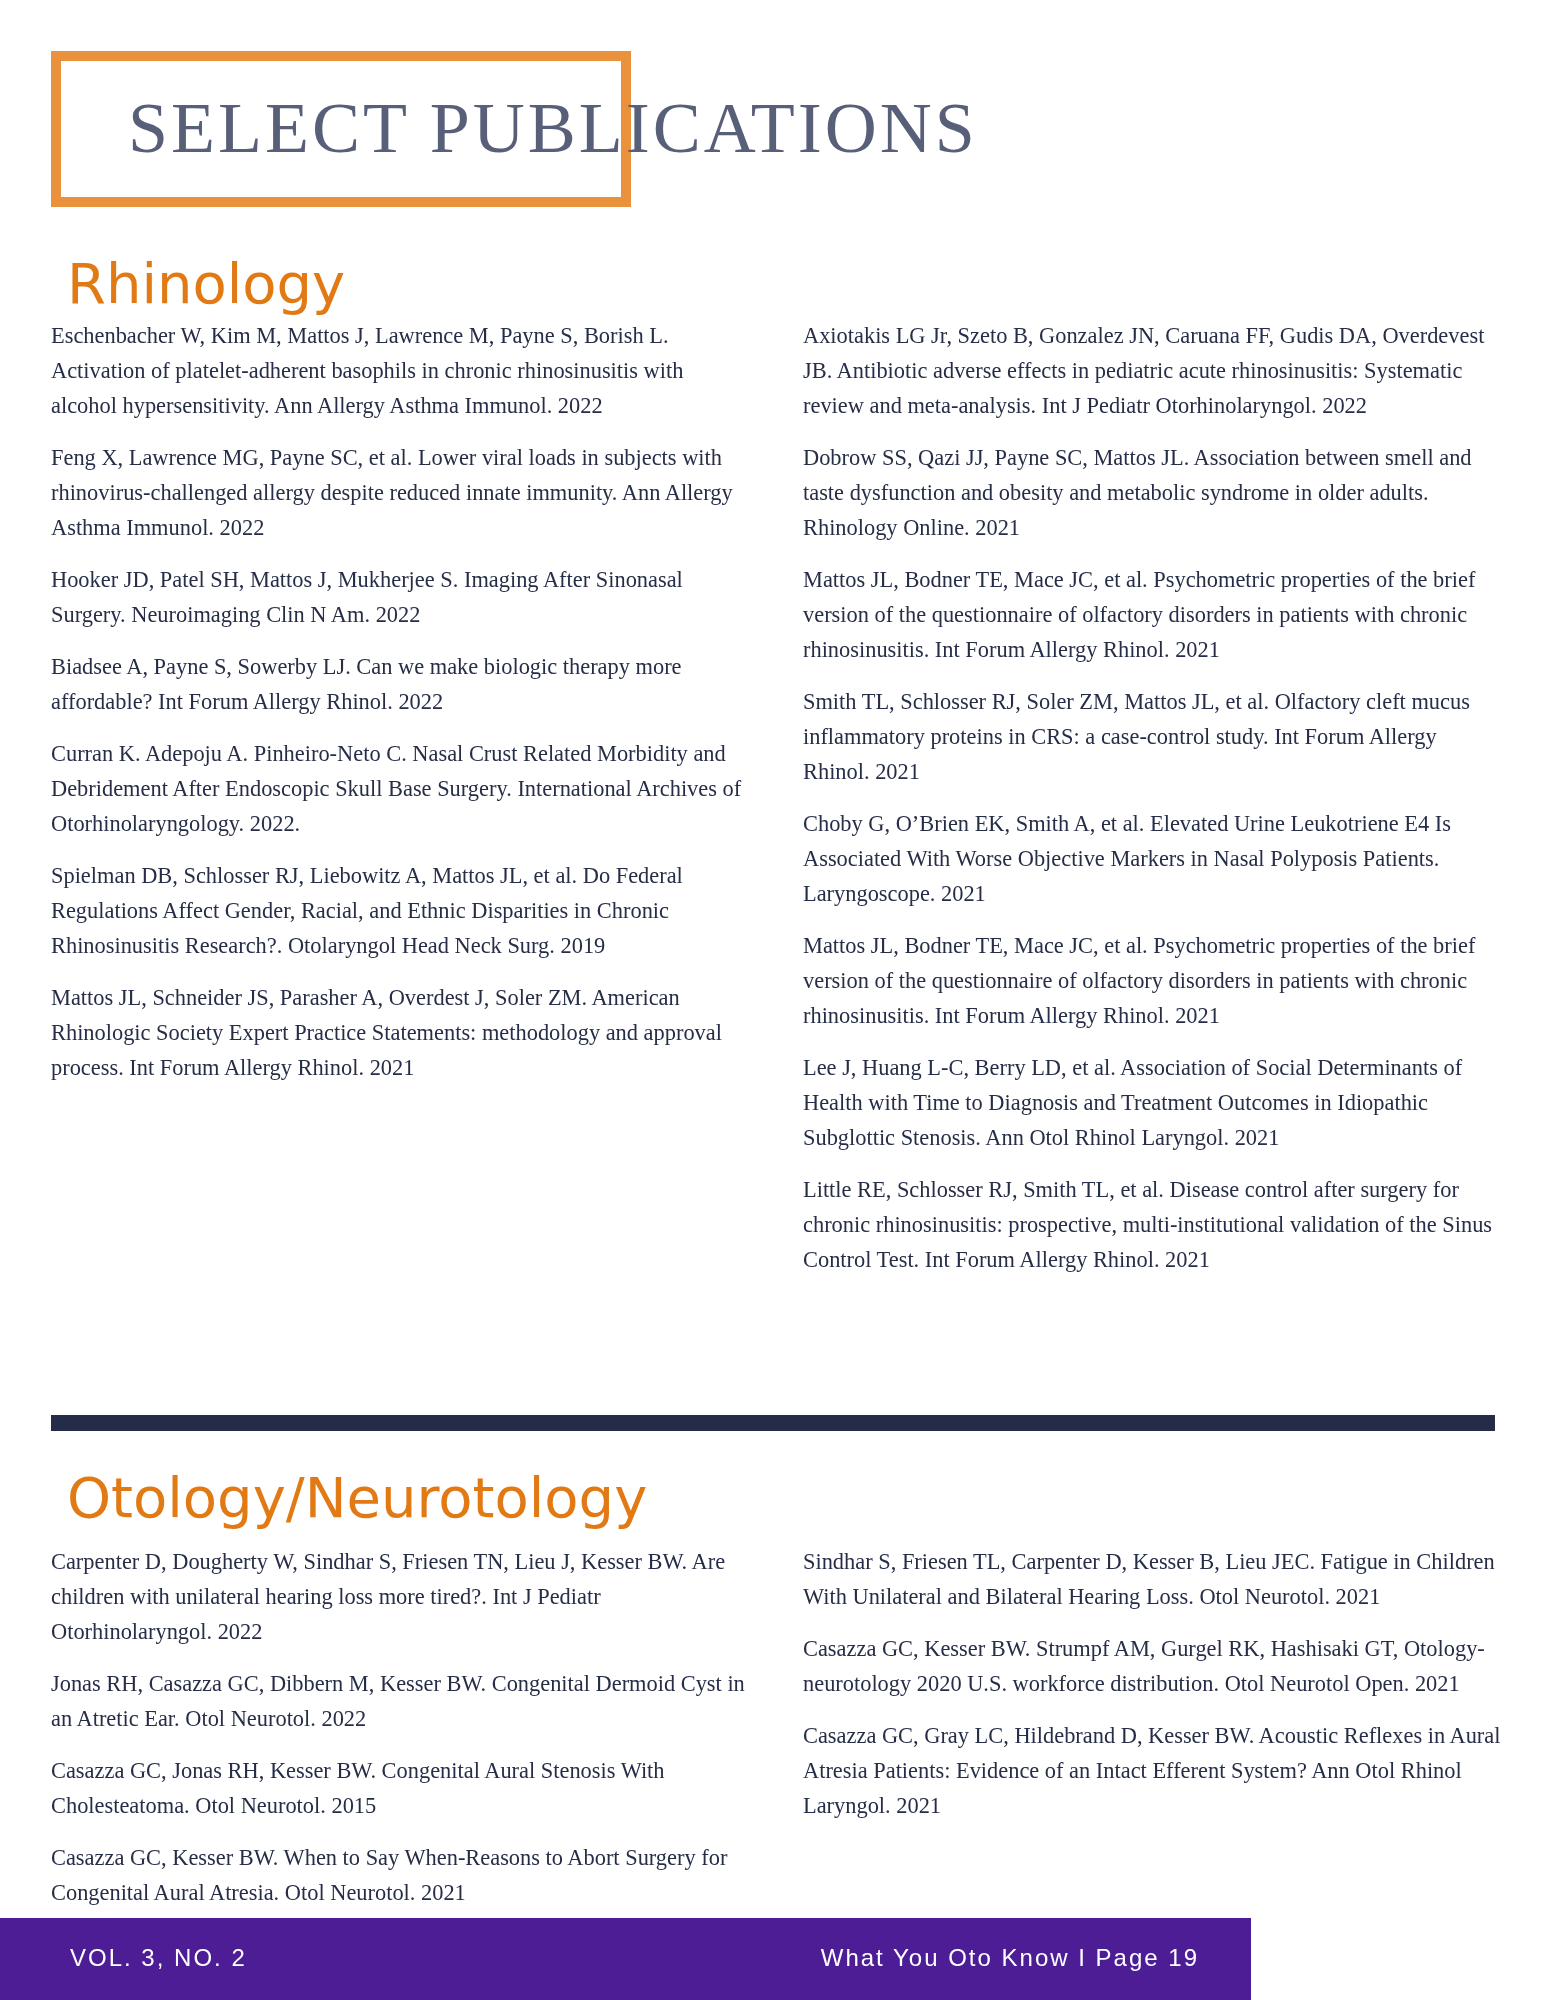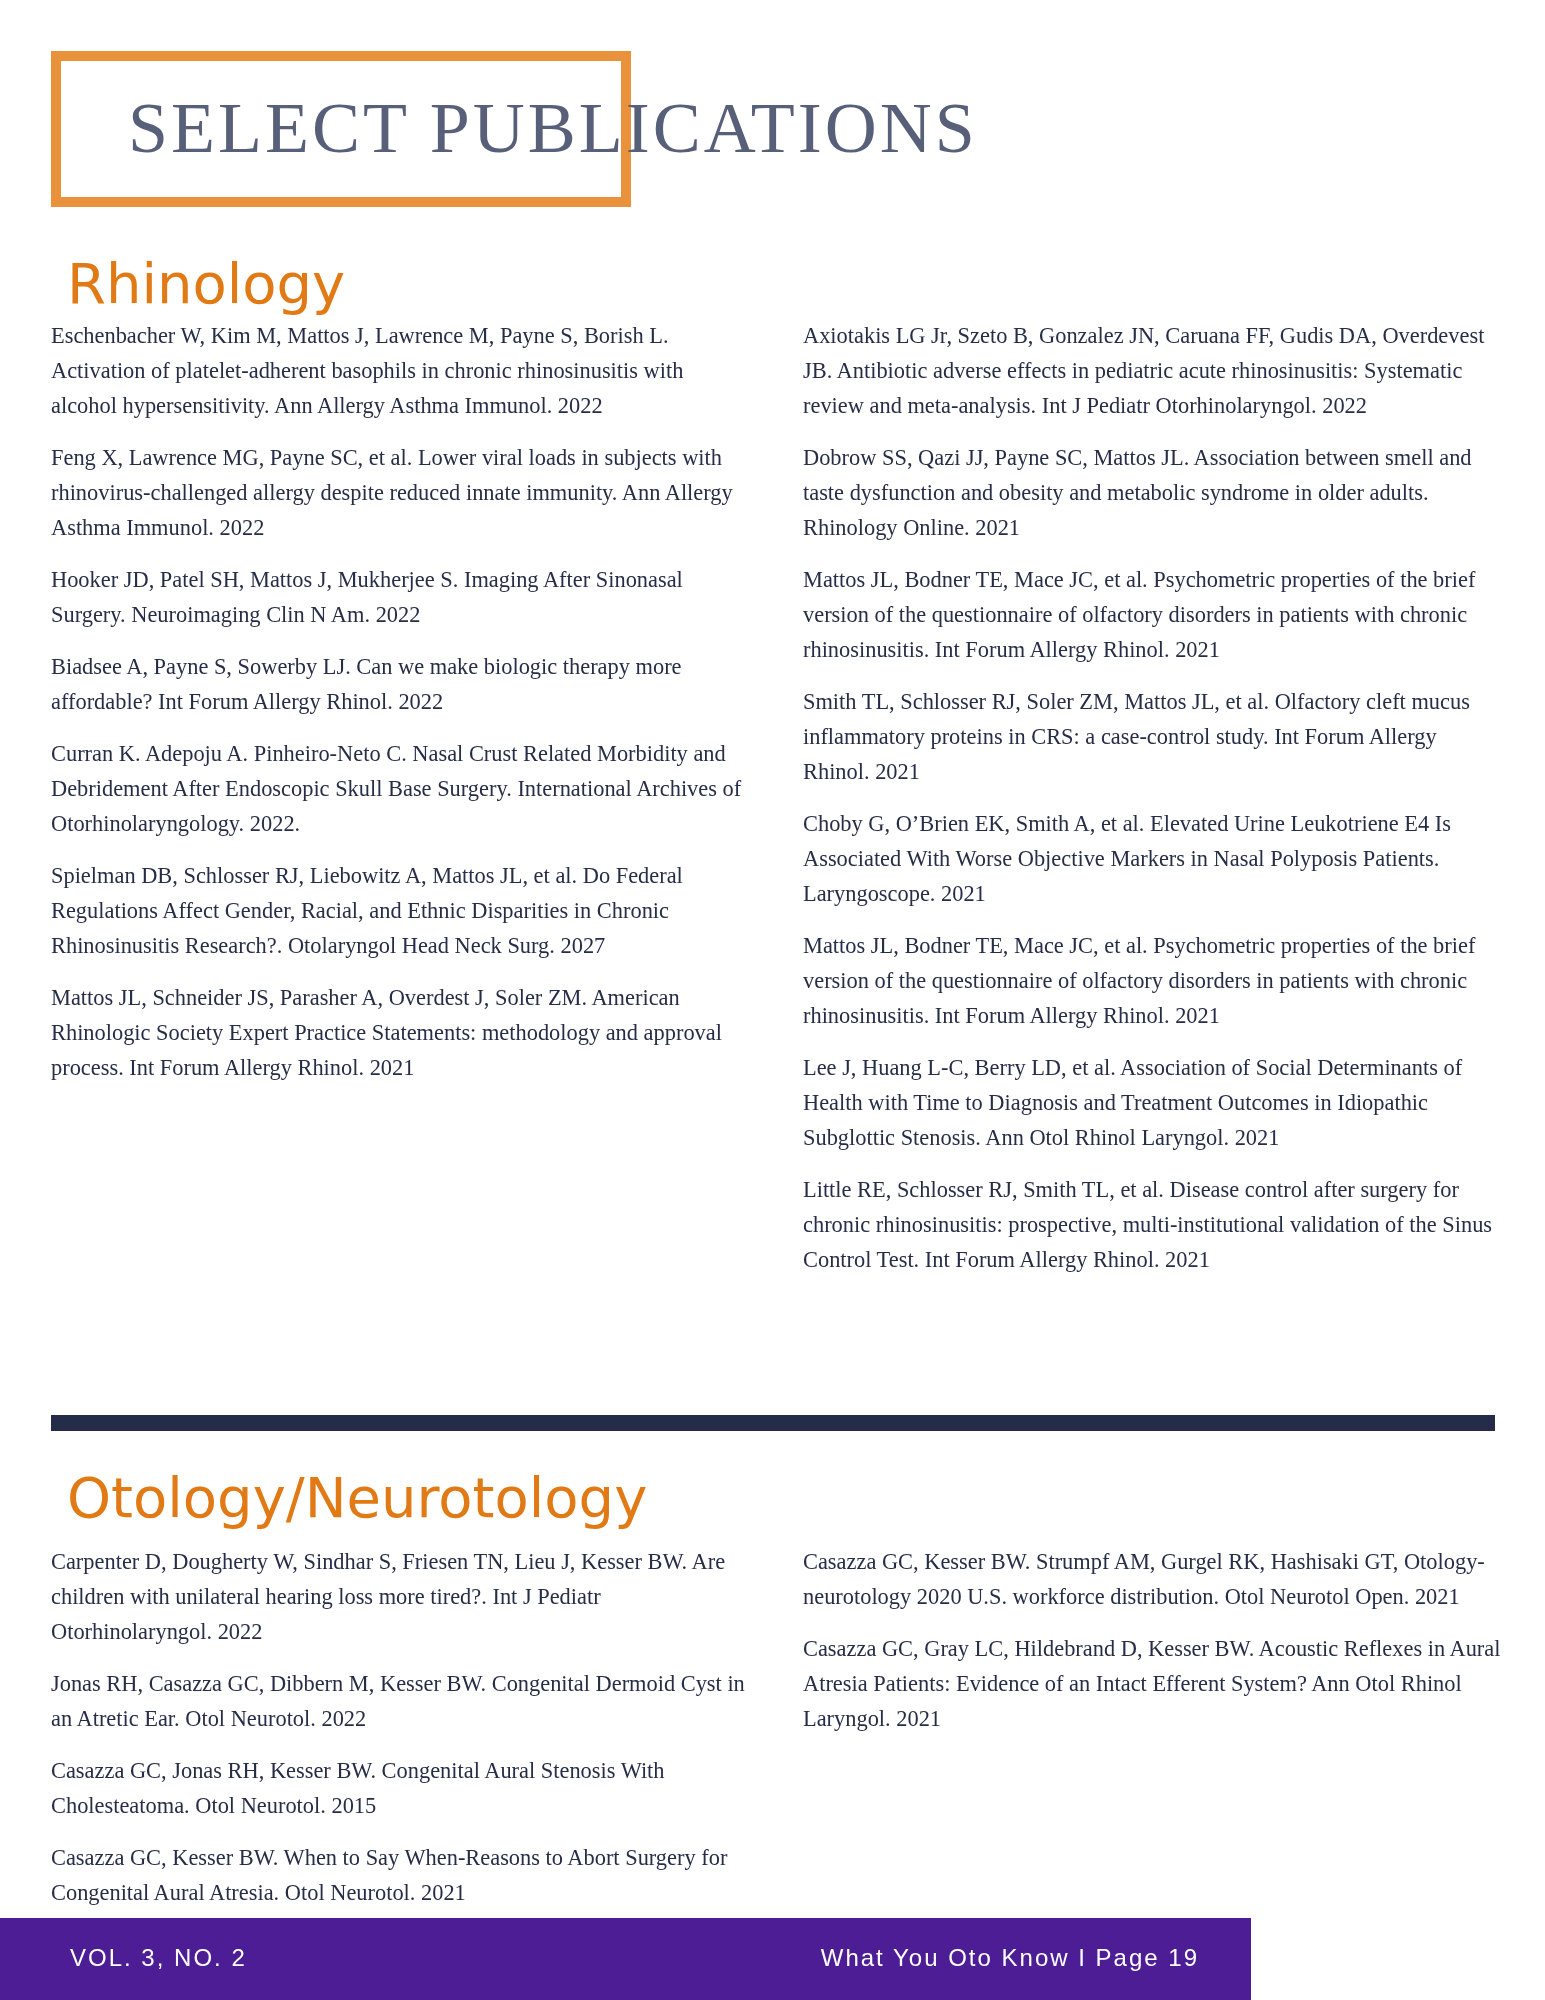--- a/index.html
+++ b/index.html
@@ -53,21 +53,21 @@
 <h1 class="title">SELECT PUBLICATIONS</h1>
 
 <h2 class="section-heading" id="h-rhino">Rhinology</h2>
 
 <div class="col" id="rhino-left">
   <p>Eschenbacher W, Kim M, Mattos J, Lawrence M, Payne S, Borish L. Activation of platelet-adherent basophils in chronic rhinosinusitis with alcohol hypersensitivity. Ann Allergy Asthma Immunol. 2022</p>
   <p>Feng X, Lawrence MG, Payne SC, et al. Lower viral loads in subjects with rhinovirus-challenged allergy despite reduced innate immunity. Ann Allergy Asthma Immunol. 2022</p>
   <p>Hooker JD, Patel SH, Mattos J, Mukherjee S. Imaging After Sinonasal Surgery. Neuroimaging Clin N Am. 2022</p>
   <p>Biadsee A, Payne S, Sowerby LJ. Can we make biologic therapy more affordable? Int Forum Allergy Rhinol. 2022</p>
   <p>Curran K. Adepoju A. Pinheiro-Neto C. Nasal Crust Related Morbidity and Debridement After Endoscopic Skull Base Surgery. International Archives of Otorhinolaryngology. 2022.</p>
-  <p>Spielman DB, Schlosser RJ, Liebowitz A, Mattos JL, et al. Do Federal Regulations Affect Gender, Racial, and Ethnic Disparities in Chronic Rhinosinusitis Research?. Otolaryngol Head Neck Surg. 2027</p>
+  <p>Spielman DB, Schlosser RJ, Liebowitz A, Mattos JL, et al. Do Federal Regulations Affect Gender, Racial, and Ethnic Disparities in Chronic Rhinosinusitis Research?. Otolaryngol Head Neck Surg. 2019</p>
   <p>Mattos JL, Schneider JS, Parasher A, Overdest J, Soler ZM. American Rhinologic Society Expert Practice Statements: methodology and approval process. Int Forum Allergy Rhinol. 2021</p>
 </div>
 
 <div class="col" id="rhino-right">
   <p>Axiotakis LG Jr, Szeto B, Gonzalez JN, Caruana FF, Gudis DA, Overdevest JB. Antibiotic adverse effects in pediatric acute rhinosinusitis: Systematic review and meta-analysis. Int J Pediatr Otorhinolaryngol. 2022</p>
   <p>Dobrow SS, Qazi JJ, Payne SC, Mattos JL. Association between smell and taste dysfunction and obesity and metabolic syndrome in older adults. Rhinology Online. 2021</p>
   <p>Mattos JL, Bodner TE, Mace JC, et al. Psychometric properties of the brief version of the questionnaire of olfactory disorders in patients with chronic rhinosinusitis. Int Forum Allergy Rhinol. 2021</p>
   <p>Smith TL, Schlosser RJ, Soler ZM, Mattos JL, et al. Olfactory cleft mucus inflammatory proteins in CRS: a case-control study. Int Forum Allergy Rhinol. 2021</p>
   <p>Choby G, O’Brien EK, Smith A, et al. Elevated Urine Leukotriene E4 Is Associated With Worse Objective Markers in Nasal Polyposis Patients. Laryngoscope. 2021</p>
   <p>Mattos JL, Bodner TE, Mace JC, et al. Psychometric properties of the brief version of the questionnaire of olfactory disorders in patients with chronic rhinosinusitis. Int Forum Allergy Rhinol. 2021</p>
@@ -80,20 +80,21 @@
 <h2 class="section-heading" id="h-oto">Otology/Neurotology</h2>
 
 <div class="col" id="oto-left">
   <p>Carpenter D, Dougherty W, Sindhar S, Friesen TN, Lieu J, Kesser BW. Are children with unilateral hearing loss more tired?. Int J Pediatr Otorhinolaryngol. 2022</p>
   <p>Jonas RH, Casazza GC, Dibbern M, Kesser BW. Congenital Dermoid Cyst in an Atretic Ear. Otol Neurotol. 2022</p>
   <p>Casazza GC, Jonas RH, Kesser BW. Congenital Aural Stenosis With Cholesteatoma. Otol Neurotol. 2015</p>
   <p>Casazza GC, Kesser BW. When to Say When-Reasons to Abort Surgery for Congenital Aural Atresia. Otol Neurotol. 2021</p>
 </div>
 
 <div class="col" id="oto-right">
+  <p>Sindhar S, Friesen TL, Carpenter D, Kesser B, Lieu JEC. Fatigue in Children With Unilateral and Bilateral Hearing Loss. Otol Neurotol. 2021</p>
   <p>Casazza GC, Kesser BW. Strumpf AM, Gurgel RK, Hashisaki GT, Otology-neurotology 2020 U.S. workforce distribution. Otol Neurotol Open. 2021</p>
   <p>Casazza GC, Gray LC, Hildebrand D, Kesser BW. Acoustic Reflexes in Aural Atresia Patients: Evidence of an Intact Efferent System? Ann Otol Rhinol Laryngol. 2021</p>
 </div>
 
 <div class="footer">
   <span class="vol">VOL. 3, NO. 2</span>
   <span class="page">What You Oto Know I Page 19</span>
 </div>
 
 </body></html>

